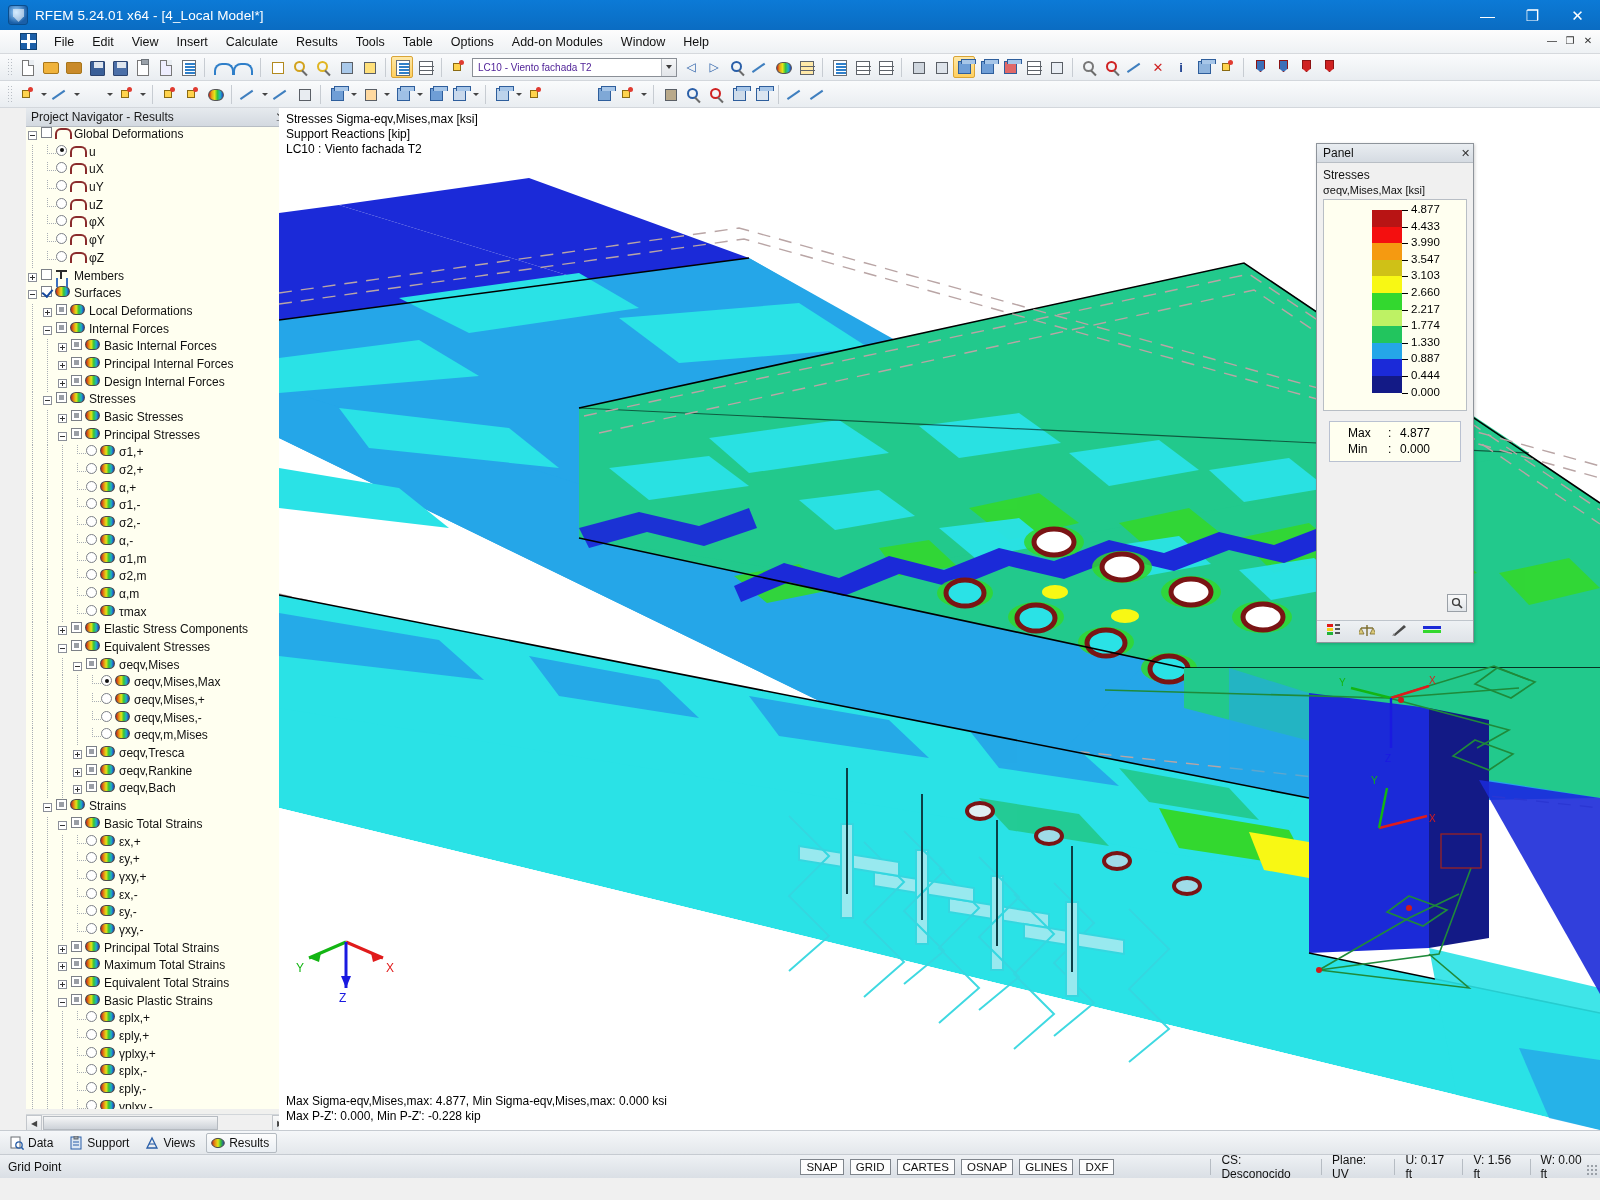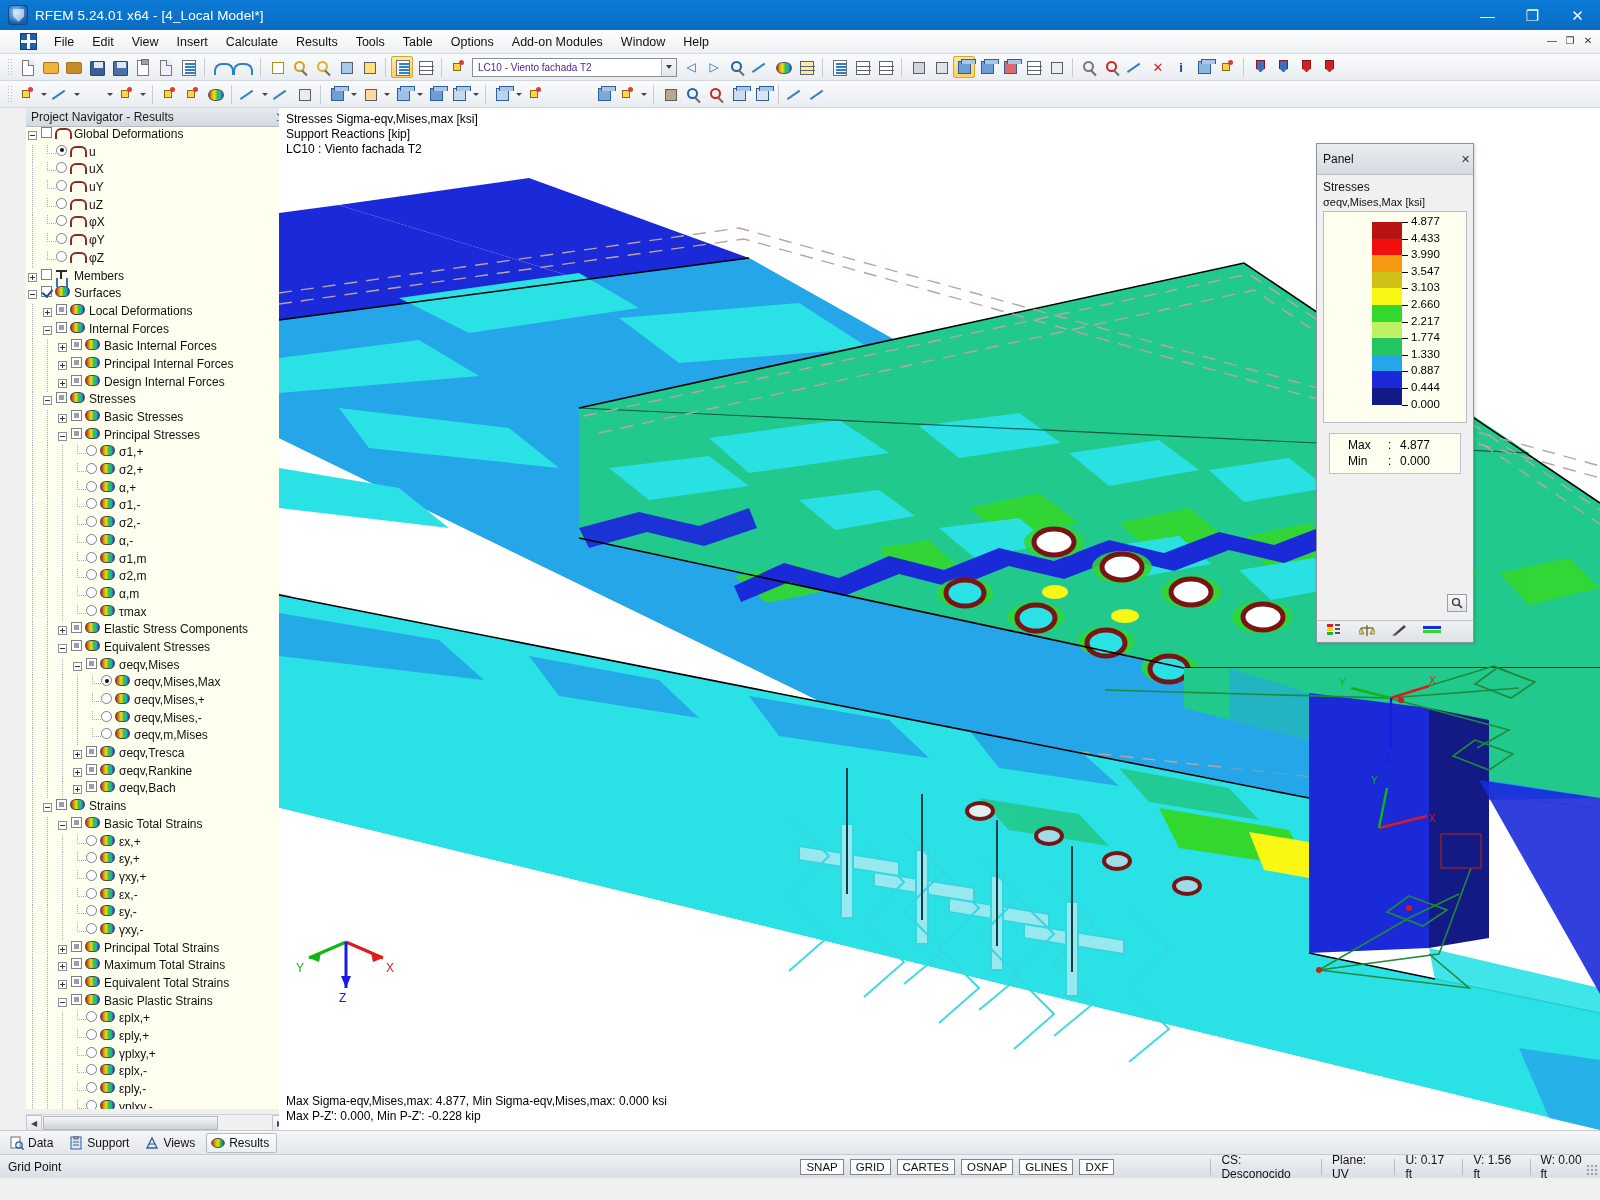--- a/index.html
+++ b/index.html
@@ -224,21 +224,21 @@
 
   .axis-gizmo { position:absolute; left:12px; bottom:125px; width:110px; height:85px; }
 
   
   .panel {
     position:absolute; left:1316px; top:143px; width:158px; height:500px;
     background:#f0f0f0; border:1px solid #8e949b;
     box-shadow: 1px 1px 3px rgba(0,0,0,.18);
   }
   .panel-hdr {
-    height:31px; background:linear-gradient(to bottom,#e9edf1,#d5dbe2);
+    height:19px; background:linear-gradient(to bottom,#e9edf1,#d5dbe2);
     border-bottom:1px solid #b8bec5; display:flex; align-items:center;
     padding-left:6px; font-size:12px; color:#111;
   }
   .panel-hdr .sp { flex:1; }
   .panel-body { padding:5px 6px 0 6px; }
   .panel-lbl { font-size:12px; color:#111; margin-bottom:2px; }
   .panel-unit { font-size:11px; color:#111; margin-bottom:3px; }
   .legend-box {
     background:#fffff0; border:1px solid #b8bec5; height:212px; position:relative;
   }

